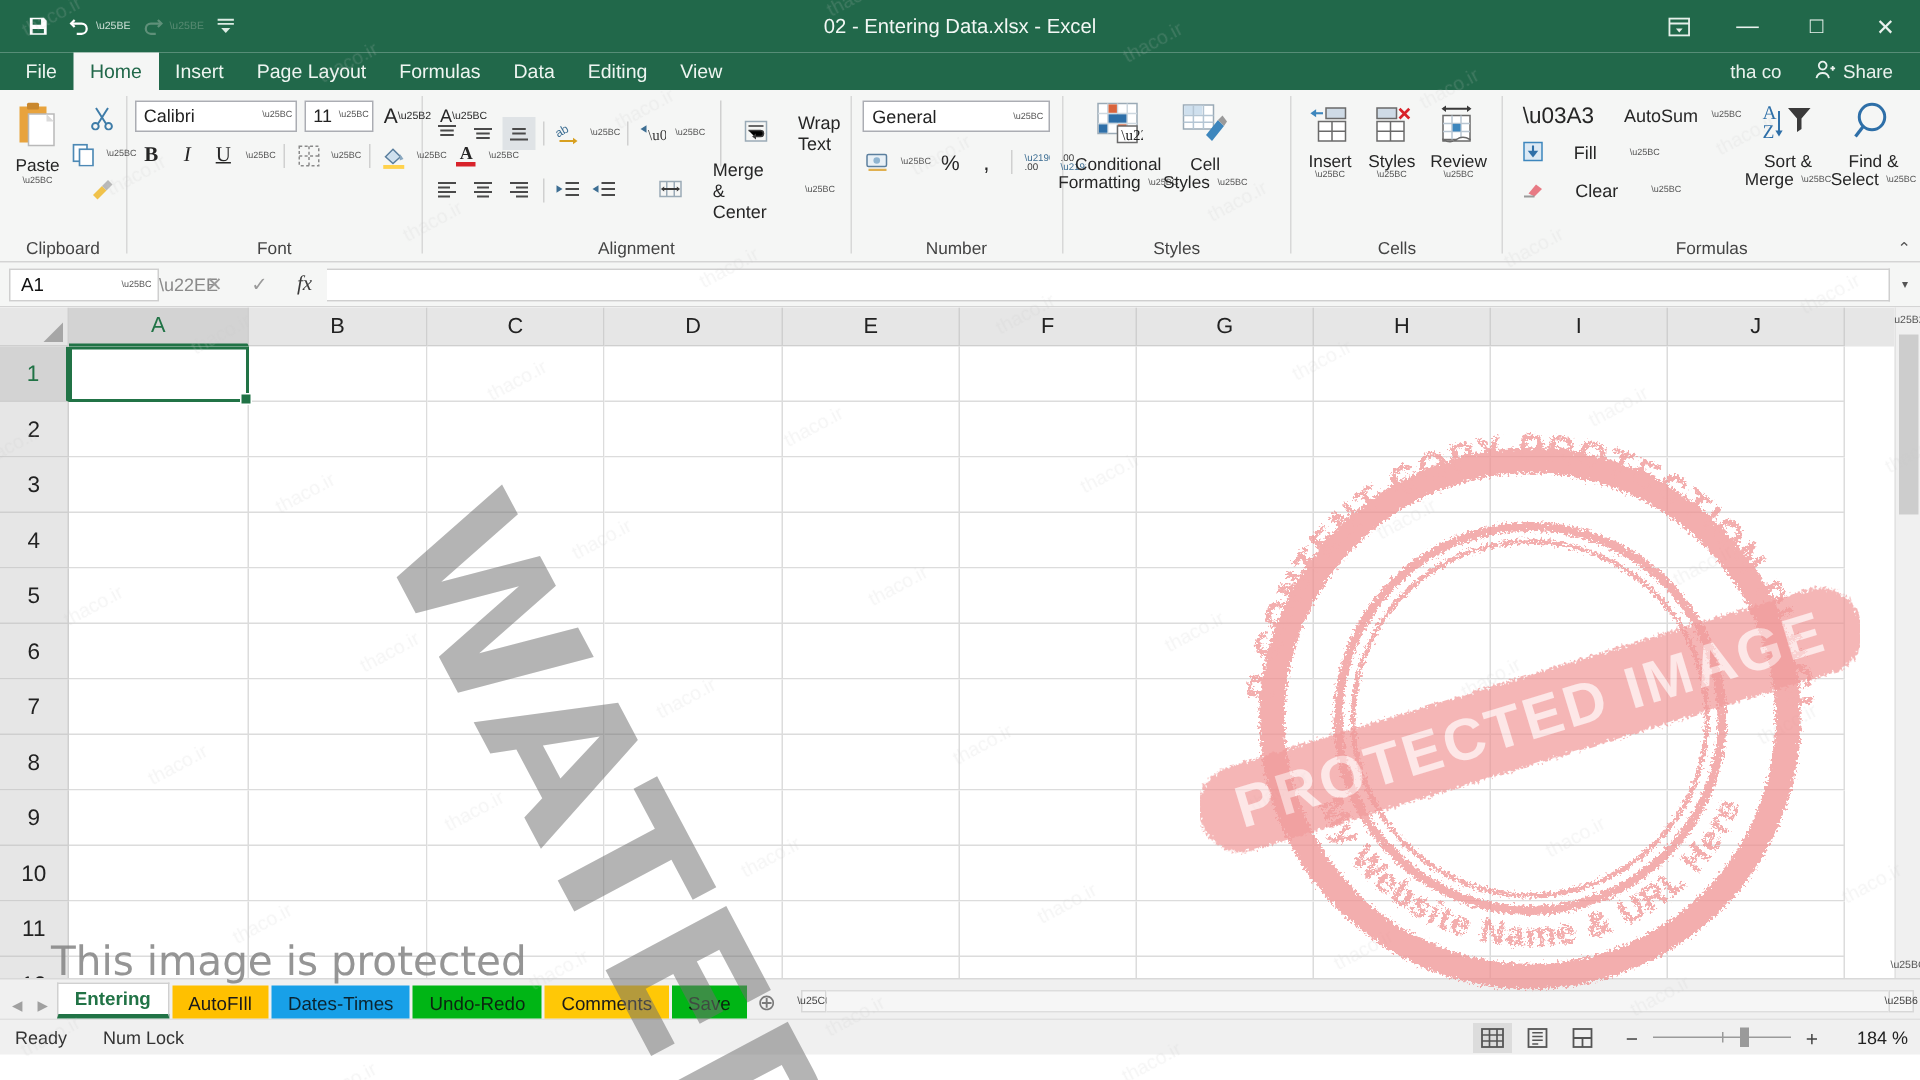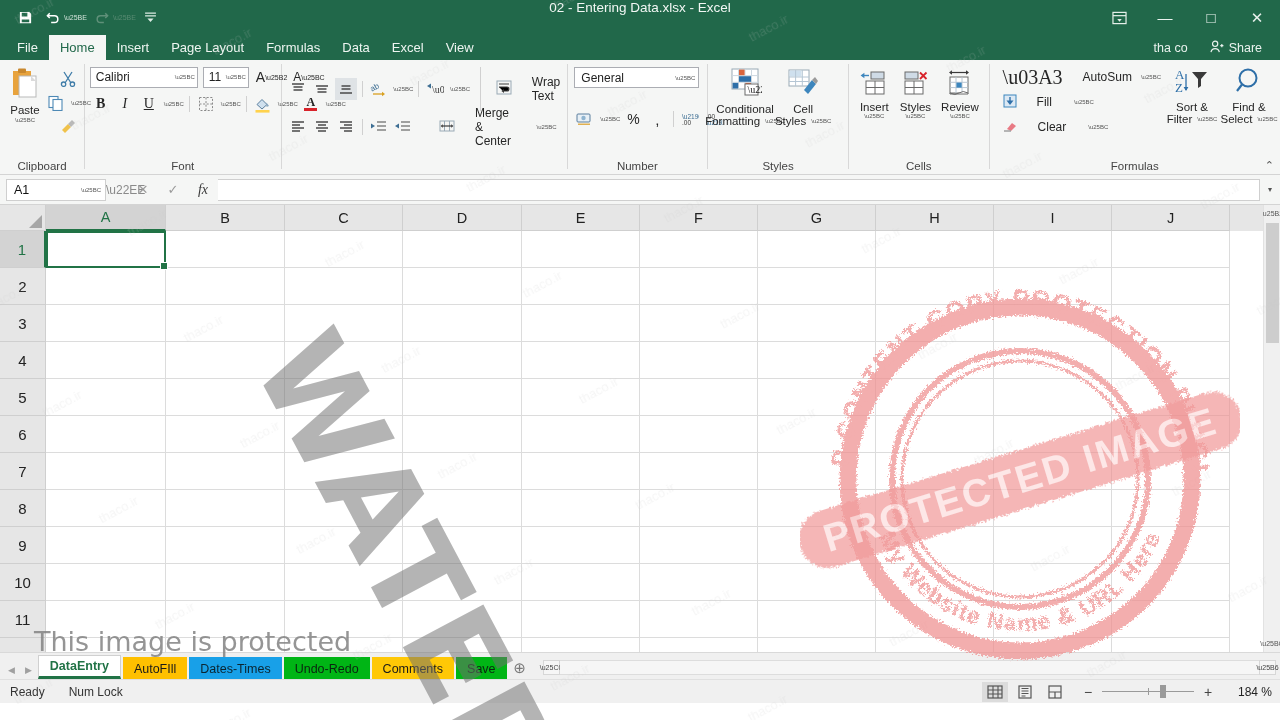--- a/index.html
+++ b/index.html
@@ -6,21 +6,21 @@
   html, body {
     width: 1280px; height: 720px;
     overflow: hidden;
     font-family: "Liberation Sans", sans-serif;
     background: #fff;
   }
   #app { position: relative; width: 1280px; height: 720px; overflow: hidden; }
 
   
   .titlebar {
-    height: 35px; background: #21684a; display: flex; 
+    height: 35px; background: #21684a; display: flex; align-items: center;
     position: relative; color: #fff;
   }
   .qat { display: flex; align-items: center; padding-left: 12px; gap: 2px; }
   .qat-btn {
     width: 26px; height: 26px; display: flex; align-items: center; justify-content: center;
     color: #e8f0ec;
   }
   .qat-btn.dim { color: #588a72; }
   .qat-caret { font-size: 7px; margin-left: -4px; color: #cfe0d7; }
   .title-text {
@@ -299,21 +299,21 @@
     </div>
   </div>
 
   <div class="ribbon-tabs">
     <div class="rtab">File</div>
     <div class="rtab active">Home</div>
     <div class="rtab">Insert</div>
     <div class="rtab">Page Layout</div>
     <div class="rtab">Formulas</div>
     <div class="rtab">Data</div>
-    <div class="rtab">Excel</div>
+    <div class="rtab">Editing</div>
     <div class="rtab">View</div>
     <div class="acct">
       <span>tha co</span>
       <span class="share-btn">
         <span>
           <svg width="14" height="13" viewBox="0 0 15 14">
               <circle cx="5.5" cy="4" r="2.8" fill="none" stroke="#eaf2ee" stroke-width="1.3"></circle>
               <path d="M1 13 a4.6 4.6 0 0 1 9 0" fill="none" stroke="#eaf2ee" stroke-width="1.3"></path>
               <path stroke="#eaf2ee" stroke-width="1.3" d="M11 6h3.4M12.7 4.3v3.4"></path>
             </svg>
@@ -503,25 +503,26 @@
                   <path stroke="#9aaab6" stroke-width="1" d="M5.5 2v10M10.5 2v10"></path>
                   <path stroke="#3a3a3a" stroke-width="1.2" d="M3.5 7h9"></path>
                   <path fill="#3a3a3a" d="M3.8 5.3 L1.6 7 L3.8 8.7 Z M12.2 5.3 L14.4 7 L12.2 8.7 Z"></path>
                 </svg>
             </span>
             <span>Merge &amp; Center</span>
             <span class="caret">\u25BC</span>
           </div>
         </div>
       </div>
+      <div class="grp-label">Alignment</div>
     </div>
     <div class="grp-div"></div>
 
     <div class="grp" style="width:140px">
-      <div class="grp-body" style="flex-direction:column;gap:20px;padding-top:7px;padding-left:7px">
+      <div class="grp-body" style="flex-direction:column;gap:9px;padding-top:7px;padding-left:7px">
         <div class="numfmt">
           <span>General</span>
           <span class="caret">\u25BC</span>
         </div>
         <div class="sm-row">
           <div class="sm-btn">
             <svg width="18" height="14" viewBox="0 0 18 14">
                 <rect x="1" y="2" width="13" height="8" rx="1" fill="#e8f0f6" stroke="#5b7f9e" stroke-width="1"></rect>
                 <circle cx="7.5" cy="6" r="2.2" fill="#8fb4d0"></circle>
                 <path fill="#e0b050" d="M2 11.5h12v1.5H2z"></path>
@@ -635,21 +636,21 @@
       </div>
       <div class="grp-label">Cells</div>
     </div>
     <div class="grp-div"></div>
 
     <div class="grp" style="width:auto;flex:1">
       <div class="grp-body" style="padding-top:6px;padding-left:8px;gap:6px">
         <div style="display:flex;flex-direction:column;gap:3px">
           <div class="sm-row">
             <div class="sm-btn txt">
-              <span style="font-size:20px;font-family:Liberation Serif, serif">\u03A3</span>
+              <span style="font-size:15px;font-family:Liberation Sans, sans-serif">\u03A3</span>
               <span>AutoSum</span>
             </div>
             <span class="caret">\u25BC</span>
           </div>
           <div class="sm-row">
             <div class="sm-btn txt">
               <span>
                 <svg width="14" height="14" viewBox="0 0 14 14">
                     <rect x="1" y="1" width="12" height="12" fill="#dce9f4" stroke="#3d86bd" stroke-width="1"></rect>
                     <path fill="#2e6fa8" d="M7 11 L3.5 6.5 h7 Z"></path>
@@ -678,21 +679,21 @@
             <svg width="34" height="30" viewBox="0 0 34 30">
               <text x="0" y="13" font-size="13" fill="#2e6fa8" font-family="'Liberation Serif',serif">A</text>
               <text x="0" y="26" font-size="13" fill="#2e6fa8" font-family="'Liberation Serif',serif">Z</text>
               <path stroke="#2e6fa8" stroke-width="1.3" d="M11 8v16"></path>
               <path fill="#2e6fa8" d="M8.6 21 L11 25 L13.4 21 Z"></path>
               <path fill="#3a3a3a" d="M17 6 h15 l-6 7 v7 l-3 2 v-9 Z"></path>
             </svg>
           </span>
           <span>Sort &amp;</span>
           <span style="display:flex;align-items:center;gap:3px">
-            <span>Filter</span>
+            <span>Merge</span>
             <span class="caret">\u25BC</span>
           </span>
         </div>
         <div class="big-btn" style="width:52px;padding-top:0">
           <span class="ic">
             <svg width="32" height="30" viewBox="0 0 32 30">
                 <circle cx="15" cy="12" r="8.5" fill="none" stroke="#2e6fa8" stroke-width="2"></circle>
                 <path stroke="#2e6fa8" stroke-width="2.2" d="M9 18.5 L4 25"></path>
               </svg>
           </span>
@@ -909,21 +910,21 @@
       <div class="sb-arrow">\u25BC</div>
     </div>
   </div>
 
   <div class="tabbar">
     <div class="tab-nav">
       <span class="tnav">◀</span>
       <span class="tnav">▶</span>
     </div>
     <div class="sheettabs" id="sheettabs-host">
-        <div class="stab active">DataEntry</div>
+        <div class="stab active">Entering</div>
         <div class="stab" style="background: rgb(255, 192, 0); color: rgb(26, 26, 26);">AutoFIll</div>
         <div class="stab" style="background: rgb(24, 160, 232); color: rgb(11, 36, 48);">Dates-Times</div>
         <div class="stab" style="background: rgb(0, 181, 21); color: rgb(11, 36, 16);">Undo-Redo</div>
         <div class="stab" style="background: rgb(255, 200, 6); color: rgb(26, 26, 26);">Comments</div>
         <div class="stab" style="background: rgb(0, 181, 21); color: rgb(11, 36, 16);">Save</div>
       </div>
     <div class="addsheet">⊕</div>
     <div class="tabs-hscroll">
       <div class="hsb-btn">\u25C0</div>
       <div class="hsb-track"></div>

